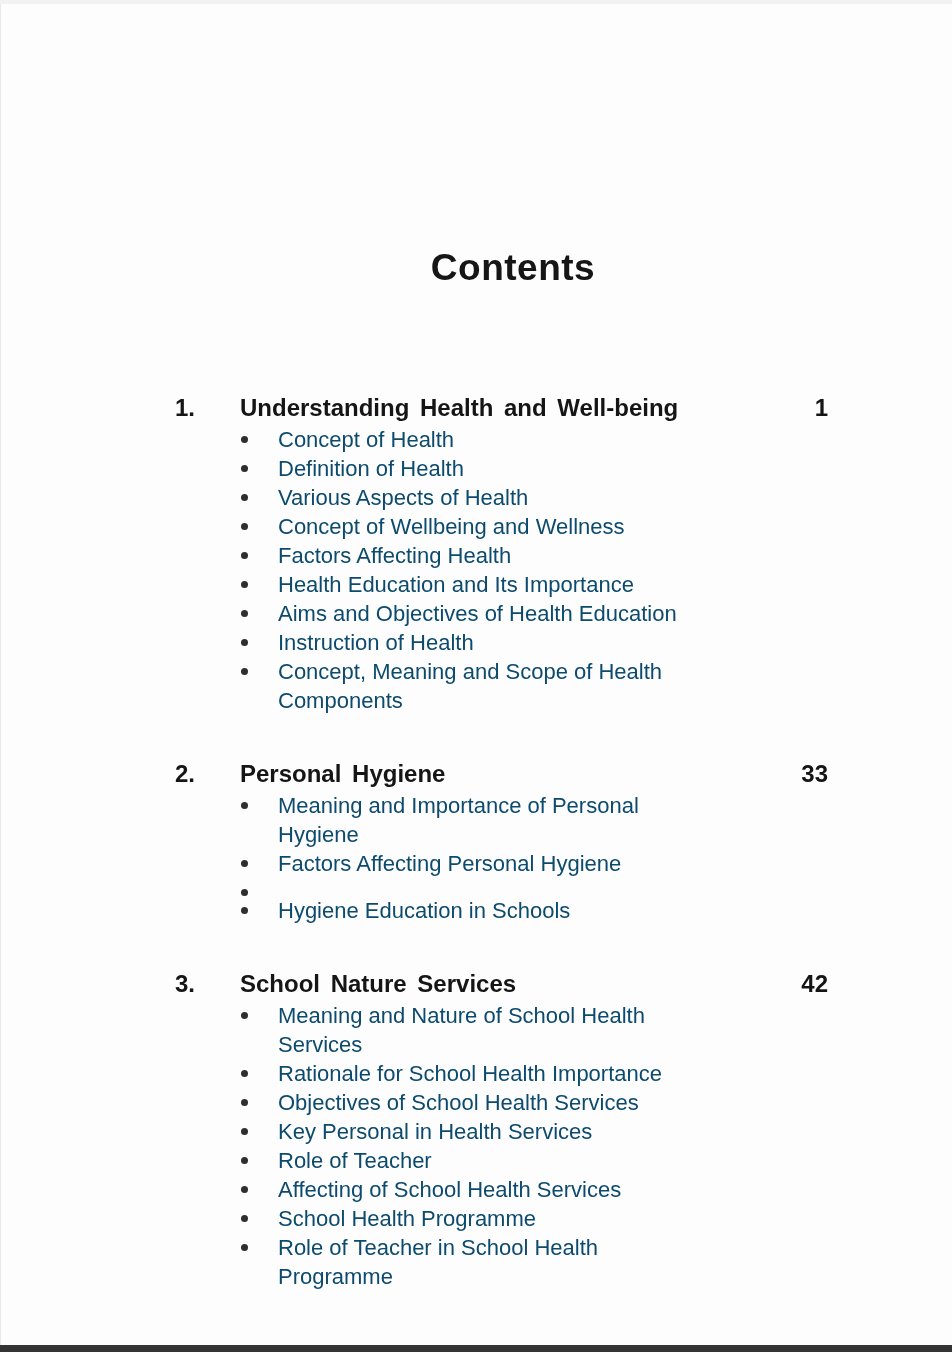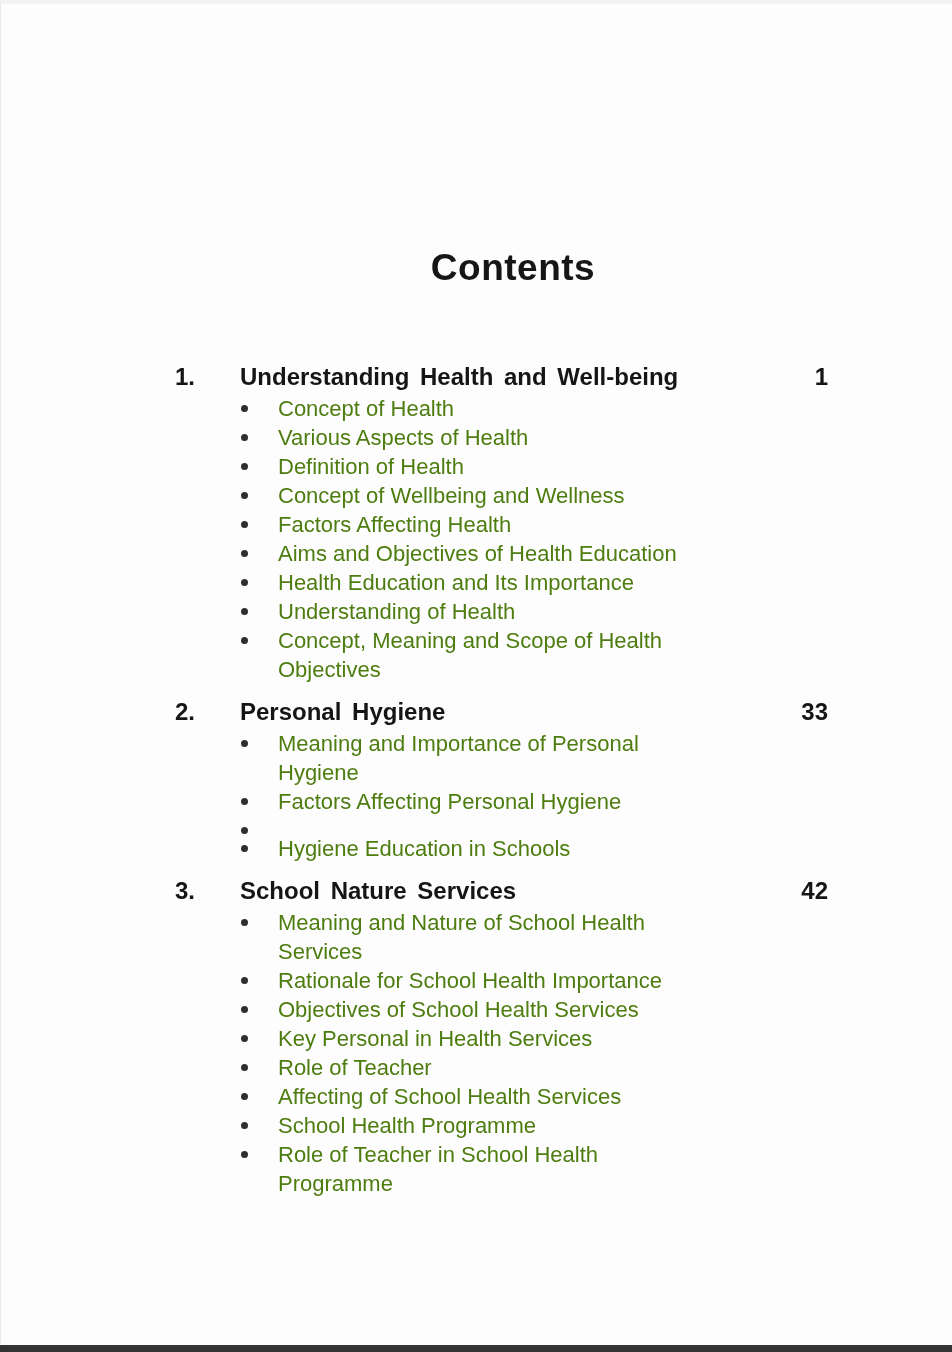--- a/index.html
+++ b/index.html
@@ -61,32 +61,33 @@
     word-spacing: 4px;
     margin-bottom: 2px;
   }
   .chapter-number {
     width: 65px;
     flex: 0 0 65px;
     word-spacing: normal;
   }
   .chapter-title {
     flex: 1 1 auto;
+    margin-top: 31px;
   }
   .chapter-page {
     flex: 0 0 auto;
     text-align: right;
     word-spacing: normal;
   }
   .topic {
     display: flex;
     align-items: flex-start;
     font-size: 22px;
     line-height: 29px;
-    color: #4d7c0f;
+    color: #0c4a6e;
   }
   .bullet-dot {
     flex: 0 0 7px;
     width: 7px;
     height: 7px;
     border-radius: 50%;
     background: #2e2e2e;
     margin: 11px 0 0 66px;
   }
   .topic-text {
@@ -111,71 +112,71 @@
   <div class="topic">
     <span class="bullet-dot"></span>
     <span class="topic-text">
               <div>Concept of Health</div>
             </span>
   </div>
 
   <div class="topic">
     <span class="bullet-dot"></span>
     <span class="topic-text">
+              <div>Definition of Health</div>
+            </span>
+  </div>
+
+  <div class="topic">
+    <span class="bullet-dot"></span>
+    <span class="topic-text">
               <div>Various Aspects of Health</div>
             </span>
   </div>
 
   <div class="topic">
     <span class="bullet-dot"></span>
     <span class="topic-text">
-              <div>Definition of Health</div>
-            </span>
-  </div>
-
-  <div class="topic">
-    <span class="bullet-dot"></span>
-    <span class="topic-text">
               <div>Concept of Wellbeing and Wellness</div>
             </span>
   </div>
 
   <div class="topic">
     <span class="bullet-dot"></span>
     <span class="topic-text">
               <div>Factors Affecting Health</div>
             </span>
   </div>
 
   <div class="topic">
     <span class="bullet-dot"></span>
     <span class="topic-text">
+              <div>Health Education and Its Importance</div>
+            </span>
+  </div>
+
+  <div class="topic">
+    <span class="bullet-dot"></span>
+    <span class="topic-text">
               <div>Aims and Objectives of Health Education</div>
             </span>
   </div>
 
   <div class="topic">
     <span class="bullet-dot"></span>
     <span class="topic-text">
-              <div>Health Education and Its Importance</div>
-            </span>
-  </div>
-
-  <div class="topic">
-    <span class="bullet-dot"></span>
-    <span class="topic-text">
-              <div>Understanding of Health</div>
+              <div>Instruction of Health</div>
             </span>
   </div>
 
   <div class="topic">
     <span class="bullet-dot"></span>
     <span class="topic-text">
               <div>Concept, Meaning and Scope of Health</div>
-              <div>Objectives</div>
+              <div>Components</div>
             </span>
   </div>
 </div>
   </div>
 
   <div class="chapter">
     <div class="chapter-head">
       <span class="chapter-number">2.</span>
       <span class="chapter-title">Personal Hygiene</span>
       <span class="chapter-page">33</span>

